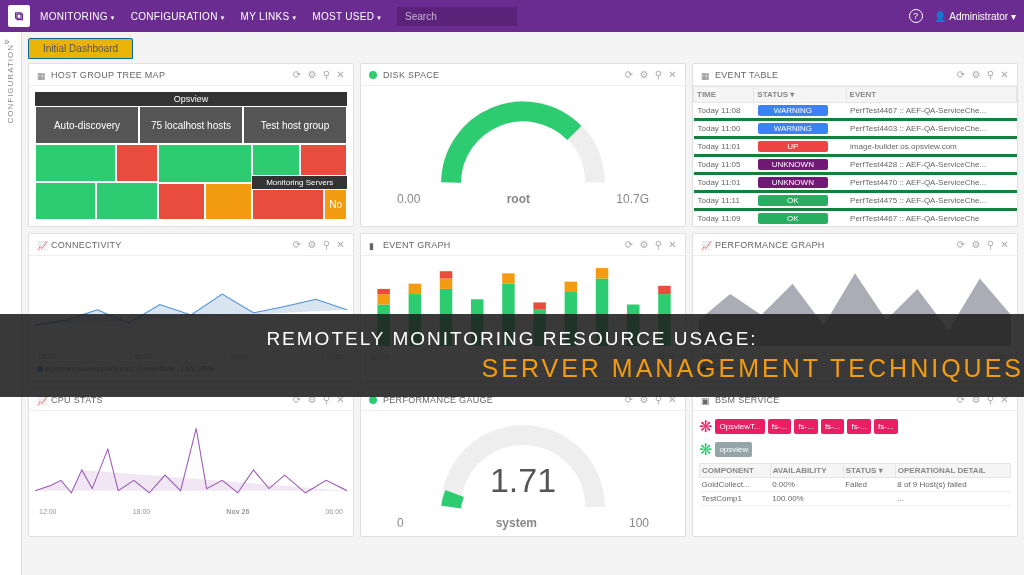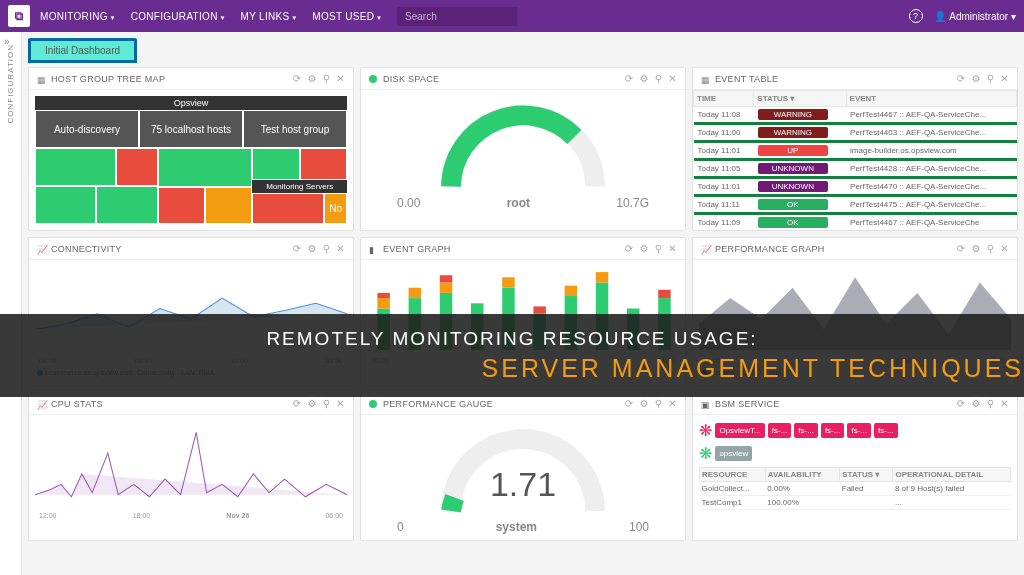--- a/index.html
+++ b/index.html
@@ -10,21 +10,21 @@
 .nav .item::after{content:"▾";margin-left:3px;font-size:7px}
 .nav .search{background:#5a2379;border:none;padding:4px 8px;color:#fff;font-size:10px;width:120px}
 .nav .search::placeholder{color:#c9b3d8}
 .nav .right{margin-left:auto;display:flex;align-items:center;gap:12px}
 .nav .help{width:14px;height:14px;border:1.5px solid #fff;border-radius:50%;display:flex;align-items:center;justify-content:center;font-size:9px}
 .sidebar{position:absolute;left:0;top:32px;width:22px;height:calc(100% - 32px);background:#fff;border-right:1px solid #ddd;display:flex;align-items:flex-start;justify-content:center;padding-top:12px}
 .sidebar .tab{writing-mode:vertical-rl;transform:rotate(180deg);font-size:8px;color:#888;letter-spacing:1px}
 .sidebar .expand{position:absolute;top:4px;left:4px;font-size:10px;color:#888}
 .content{position:absolute;left:22px;top:32px;right:0;padding:6px}
 .tabs{display:flex;margin-bottom:4px}
-.tab-btn{background:#5eead4;border:3px solid #0369a1;padding:4px 14px;font-size:10px;color:#555;border-radius:2px 2px 0 0}
+.tab-btn{background:#eab308;border:1px solid #0369a1;padding:4px 14px;font-size:10px;color:#555;border-radius:2px 2px 0 0}
 .grid{display:grid;grid-template-columns:1fr 1fr 1fr;gap:6px}
 .panel{background:#fff;border:1px solid #e0e0e0;border-radius:2px}
 .panel-hd{display:flex;align-items:center;padding:5px 8px;border-bottom:1px solid #eee;font-size:9px;color:#666;text-transform:uppercase;letter-spacing:.3px}
 .panel-hd .pi{width:8px;height:8px;margin-right:6px;display:inline-block}
 .panel-hd .gi{background:#2ecc71;border-radius:50%}
 .panel-hd .oi::before{content:"▦";color:#888}
 .panel-hd .ctl{margin-left:auto;display:flex;gap:6px;color:#aaa;font-size:10px}
 .panel-hd .ctl span{cursor:pointer}
 .panel-bd{padding:6px;height:140px;position:relative;overflow:hidden}
 .panel-bd.sm{height:125px}
@@ -36,21 +36,21 @@
 
 .gauge{display:flex;flex-direction:column;align-items:center;height:100%}
 .gauge svg{width:180px;height:100px}
 .gauge .num{font-size:34px;color:#555;font-weight:300;position:absolute;top:60px;left:0;right:0;text-align:center}
 .gauge .lbl{display:flex;justify-content:space-between;width:100%;font-size:12px;color:#888;padding:0 30px}
 
 .et table{width:100%;font-size:8px;border-collapse:collapse}
 .et th{background:#f5f5f5;border:1px solid #e5e5e5;padding:3px;color:#888;text-align:left;text-transform:uppercase}
 .et td{padding:2px 4px;border-bottom:3px solid #15803d;color:#666}
 .badge{display:inline-block;padding:1px 8px;border-radius:2px;color:#fff;font-size:8px;min-width:70px;text-align:center}
-.b-warn{background:#7f1d1d}.b-up{background:#ef4444}.b-unk{background:#701a75}.b-ok{background:#27ae60}
+.b-warn{background:#3b82f6}.b-up{background:#ef4444}.b-unk{background:#701a75}.b-ok{background:#27ae60}
 
 .chart{width:100%;height:85px}
 .chart-lbl{display:flex;justify-content:space-between;font-size:7px;color:#999;padding:2px 4px}
 .legend{font-size:7px;color:#777;border-top:1px solid #eee;padding:2px;white-space:nowrap;overflow:hidden}
 .legend .dot{display:inline-block;width:6px;height:6px;border-radius:50%;margin-right:2px;vertical-align:middle}
 
 .bsm-boxes{display:flex;gap:3px;margin-bottom:4px;align-items:center}
 .bsm-box{background:#e91e63;color:#fff;font-size:8px;padding:3px 4px;border-radius:2px;white-space:nowrap}
 .bsm-tbl{width:100%;font-size:8px;border-collapse:collapse}
 .bsm-tbl th{background:#f5f5f5;border:1px solid #e5e5e5;padding:2px;color:#888;text-align:left}
@@ -410,21 +410,21 @@
           <span class="bsm-box">fs-...</span>
           <span class="bsm-box">fs-...</span>
         </div>
         <div class="bsm-boxes">
             <span style="color:#2ecc71">❋</span>
             <span class="bsm-box" style="background:#95a5a6">opsview</span>
           </div>
         <table class="bsm-tbl">
           <tbody>
               <tr>
-                <th>RESOURCE</th>
+                <th>COMPONENT</th>
                 <th>AVAILABILITY</th>
                 <th><span>STATUS</span> ▾</th>
                 <th>OPERATIONAL DETAIL</th>
               </tr>
           <tr>
                 <td>GoldCollect...</td>
                 <td>0.00%</td>
                 <td>Failed</td>
                 <td>8 of 9 Host(s) failed</td>
               </tr>

